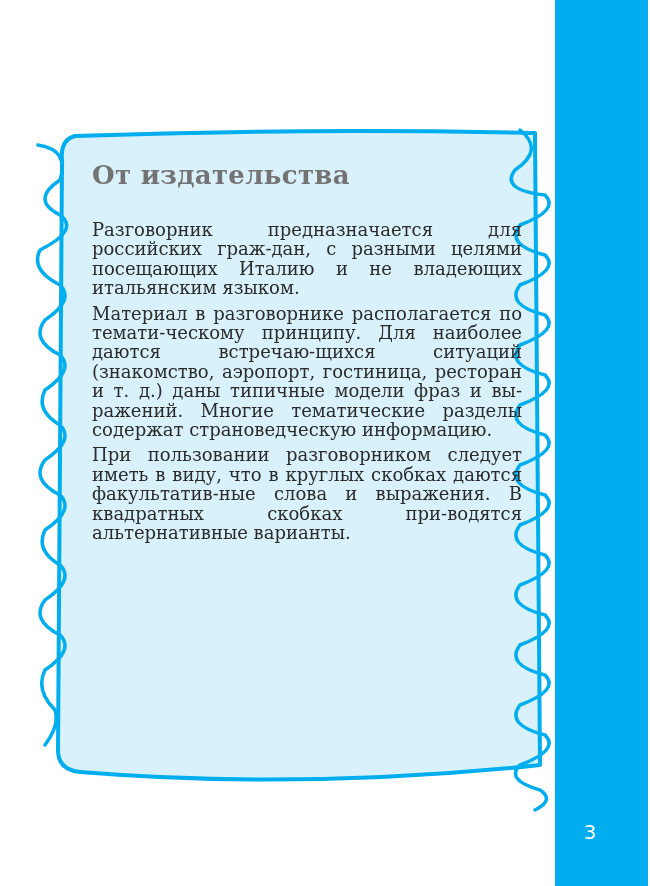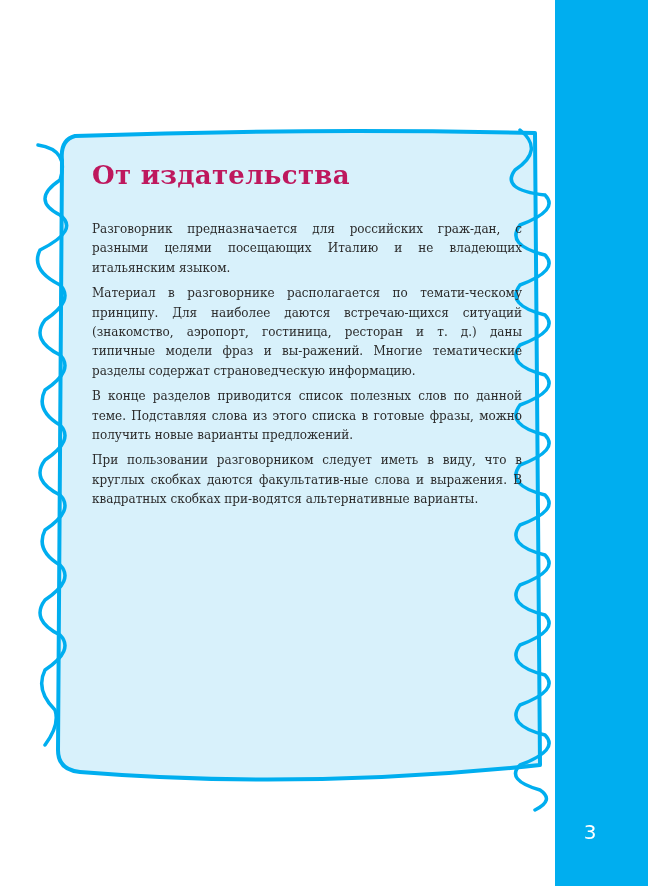--- a/index.html
+++ b/index.html
@@ -1,36 +1,35 @@
 <!DOCTYPE html>
 <html><head>
 <meta charset="utf-8">
 <style>
   html, body { margin:0; padding:0; }
   body { width:650px; height:886px; background:#ffffff; position:relative; overflow:hidden; font-family:"DejaVu Serif", serif; }
   .side-strip { position:absolute; left:555px; top:0; width:93px; height:886px; background:#00AEEF; }
   .page-number { position:absolute; left:578px; top:820px; width:24px; text-align:center; color:#ffffff; font-family:"DejaVu Sans", sans-serif; font-size:20px; }
   .notepad-svg { position:absolute; left:0; top:0; }
   .content { position:absolute; left:92px; top:160px; width:430px; color:#2a2a2a; }
-  .title { font-family:"DejaVu Serif", serif; font-weight:bold; font-size:26px; color:#be185d; margin:0 0 30px 0; letter-spacing:0.3px; }
-  .para { font-size:12px; line-height:19.4px; text-align:justify; margin:0 0 6px 0; color:#2b2b2b; hyphens:manual; }
+  .title { font-family:"DejaVu Serif", serif; font-weight:bold; font-size:26px; color:#737373; margin:0 0 30px 0; letter-spacing:0.3px; }
+  .para { font-size:18px; line-height:19.4px; text-align:justify; margin:0 0 6px 0; color:#2b2b2b; hyphens:manual; }
 </style>
 </head>
 <body>
 
 <div class="side-strip"></div>
 <div class="page-number">3</div>
 
 <svg class="notepad-svg" width="650" height="886">
   <path d="M62 160 Q60 140 75 136 Q300 128 535 133 L540 765 Q300 790 80 772 Q58 770 58 750 Z" fill="#D8F1FB" stroke="#00AEEF" stroke-width="4" stroke-linejoin="round"></path>
 
   <path d="M38 145 Q70 150 60 180 Q30 200 60 215 Q80 230 40 250 Q30 270 60 285 Q75 300 45 320 Q30 340 60 355 Q75 370 45 390 Q35 410 60 425 Q75 440 45 460 Q30 480 60 495 Q75 510 45 530 Q35 550 60 565 Q75 580 45 600 Q30 620 60 635 Q75 650 45 670 Q35 690 55 710 Q60 725 45 745" fill="none" stroke="#00AEEF" stroke-width="3.5" stroke-linecap="round"></path>
 
   <path d="M520 130 Q545 150 515 170 Q500 190 545 195 Q560 210 520 225 Q505 245 545 255 Q560 270 520 285 Q505 305 545 315 Q560 330 520 345 Q505 365 545 375 Q560 390 520 405 Q505 425 545 435 Q560 450 520 465 Q505 485 545 495 Q560 510 520 525 Q505 545 545 555 Q560 570 520 585 Q505 605 545 615 Q560 630 520 645 Q505 665 545 675 Q560 690 520 705 Q505 725 545 735 Q560 750 520 765 Q505 780 540 790 Q555 800 535 810" fill="none" stroke="#00AEEF" stroke-width="3.5" stroke-linecap="round"></path>
 </svg>
 
 <div class="content">
   <h1 class="title">От издательства</h1>
   <p class="para">Разговорник предназначается для российских граж-дан, с разными целями посещающих Италию и не владеющих итальянским языком.</p>
   <p class="para">Материал в разговорнике располагается по темати-ческому принципу. Для наиболее даются встречаю-щихся ситуаций (знакомство, аэропорт, гостиница, ресторан и т. д.) даны типичные модели фраз и вы-ражений. Многие тематические разделы содержат страноведческую информацию.</p>
-  <p class="para">В конце разделов приводится список полезных слов по данной теме. Подставляя слова из этого списка в готовые фразы, можно получить новые варианты предложений.</p>
   <p class="para">При пользовании разговорником следует иметь в виду, что в круглых скобках даются факультатив-ные слова и выражения. В квадратных скобках при-водятся альтернативные варианты.</p>
 </div>
 
 </body></html>

